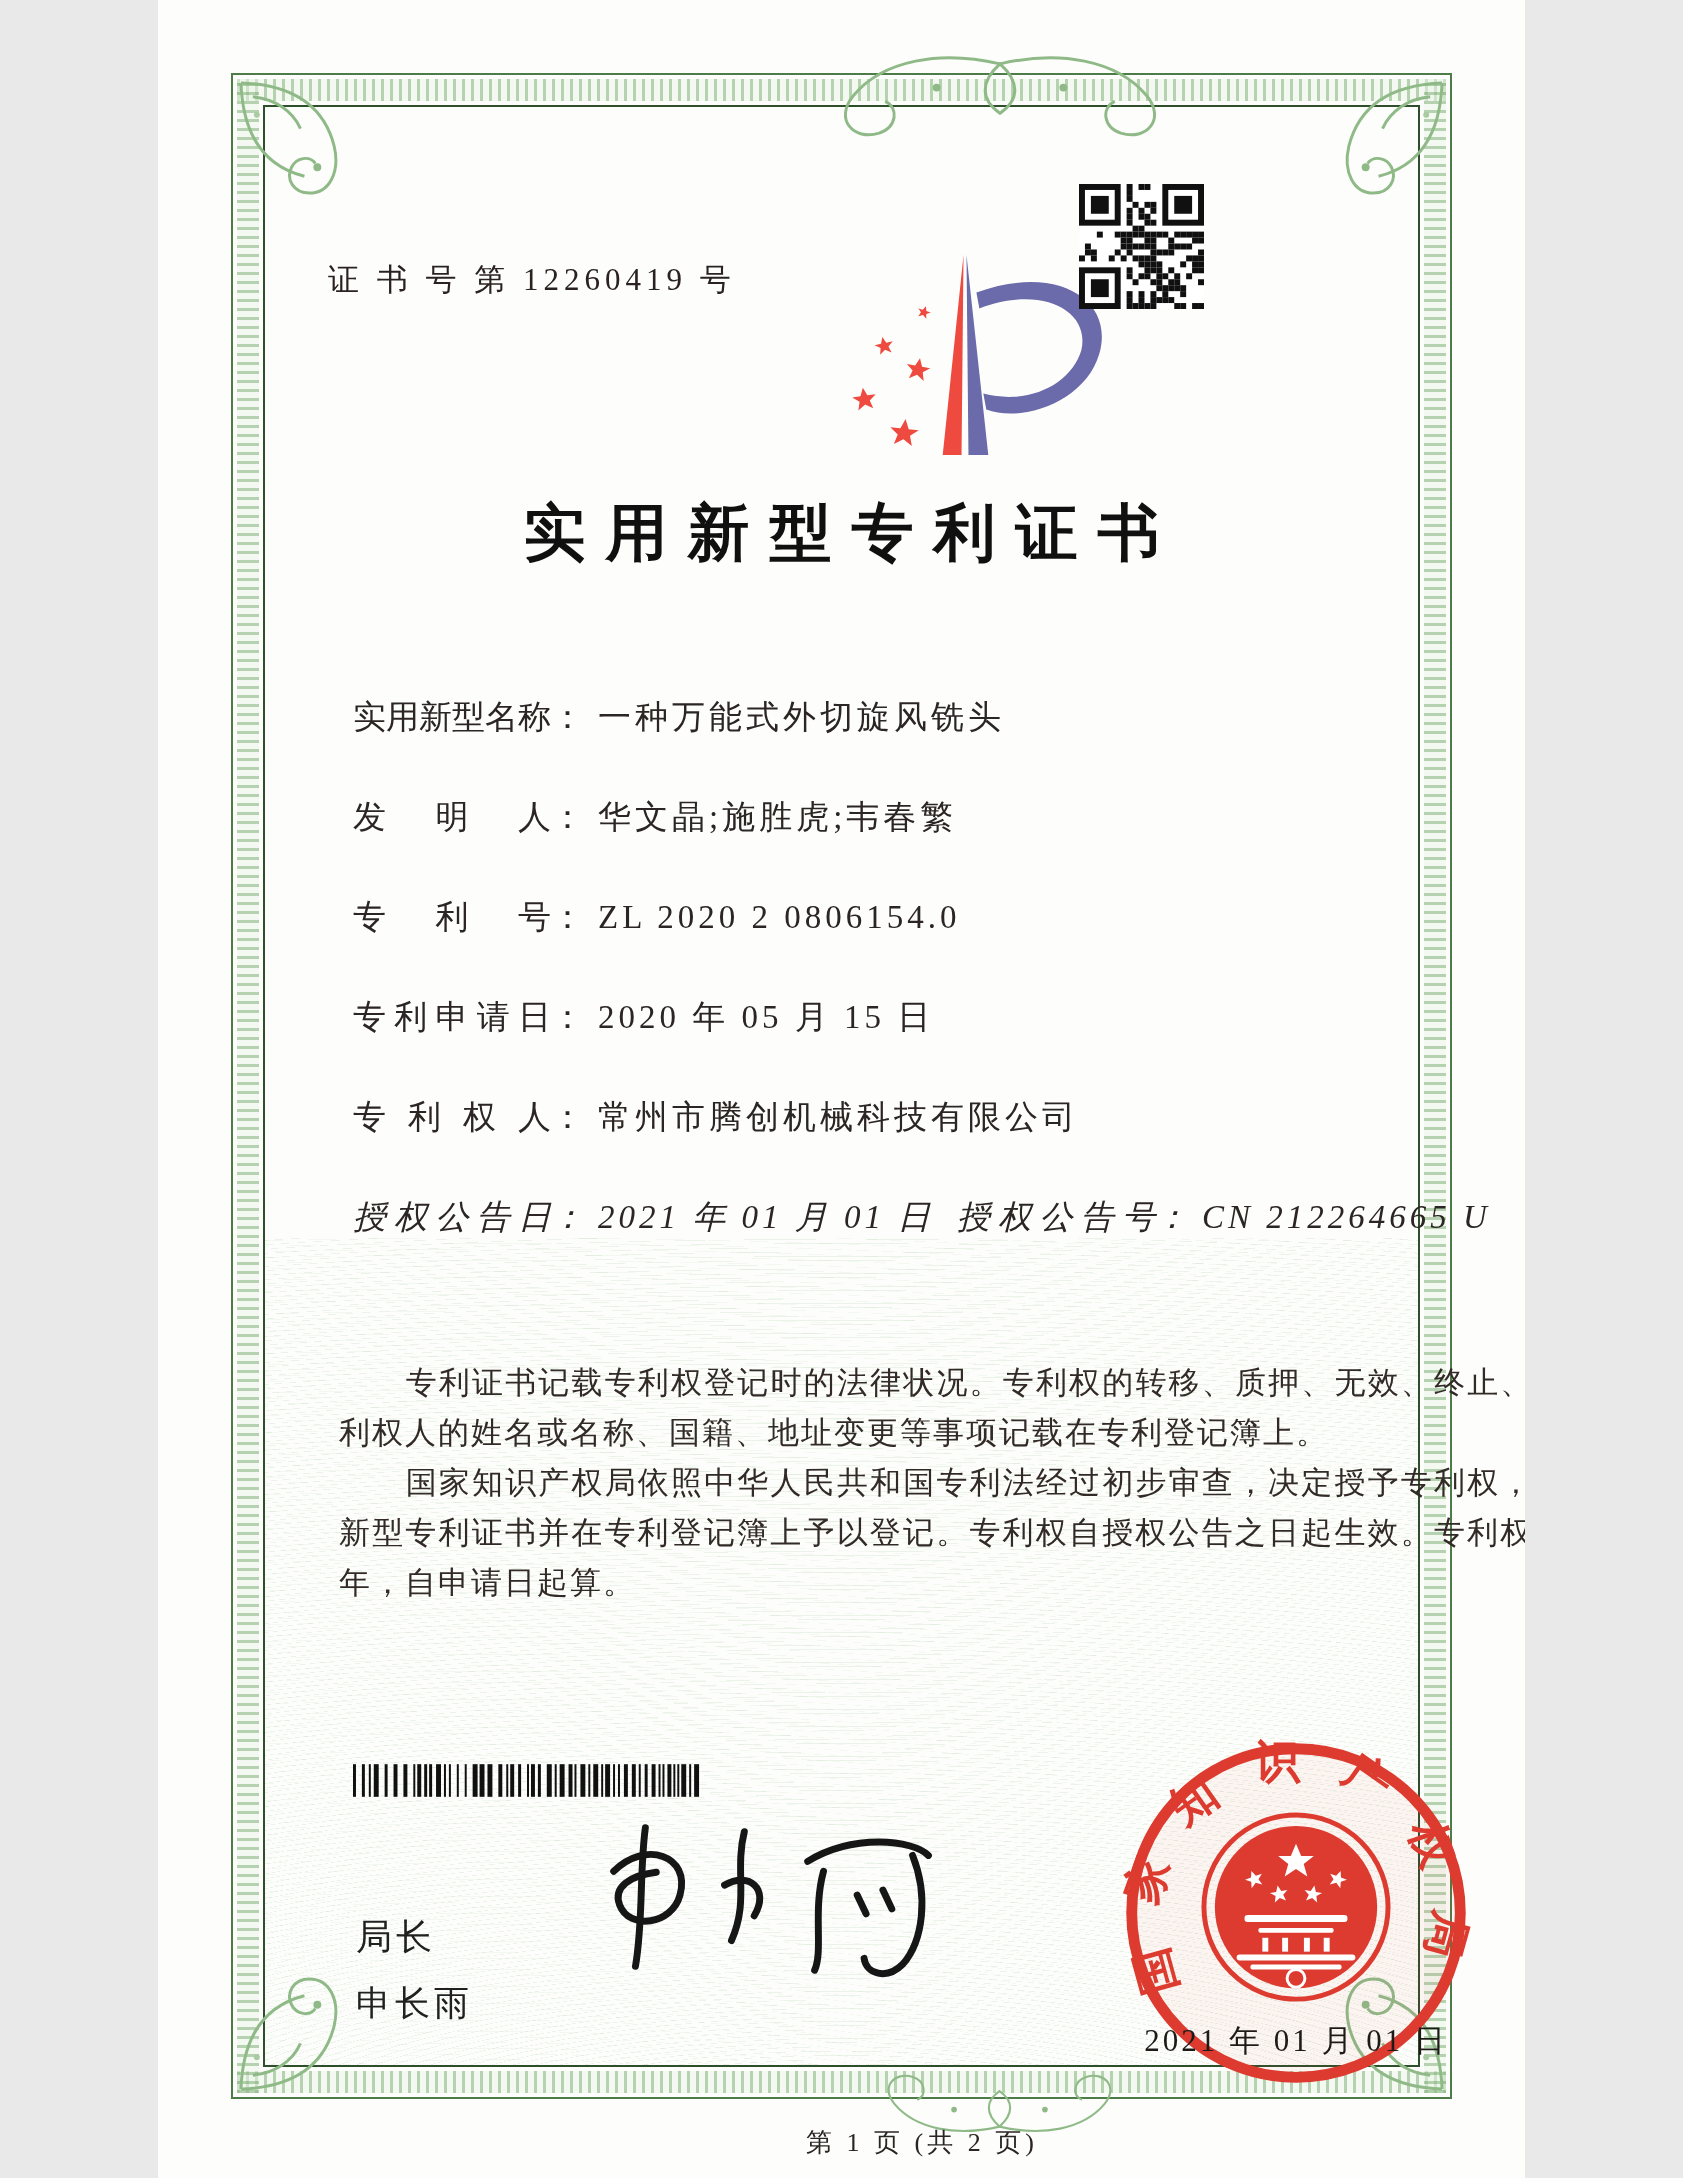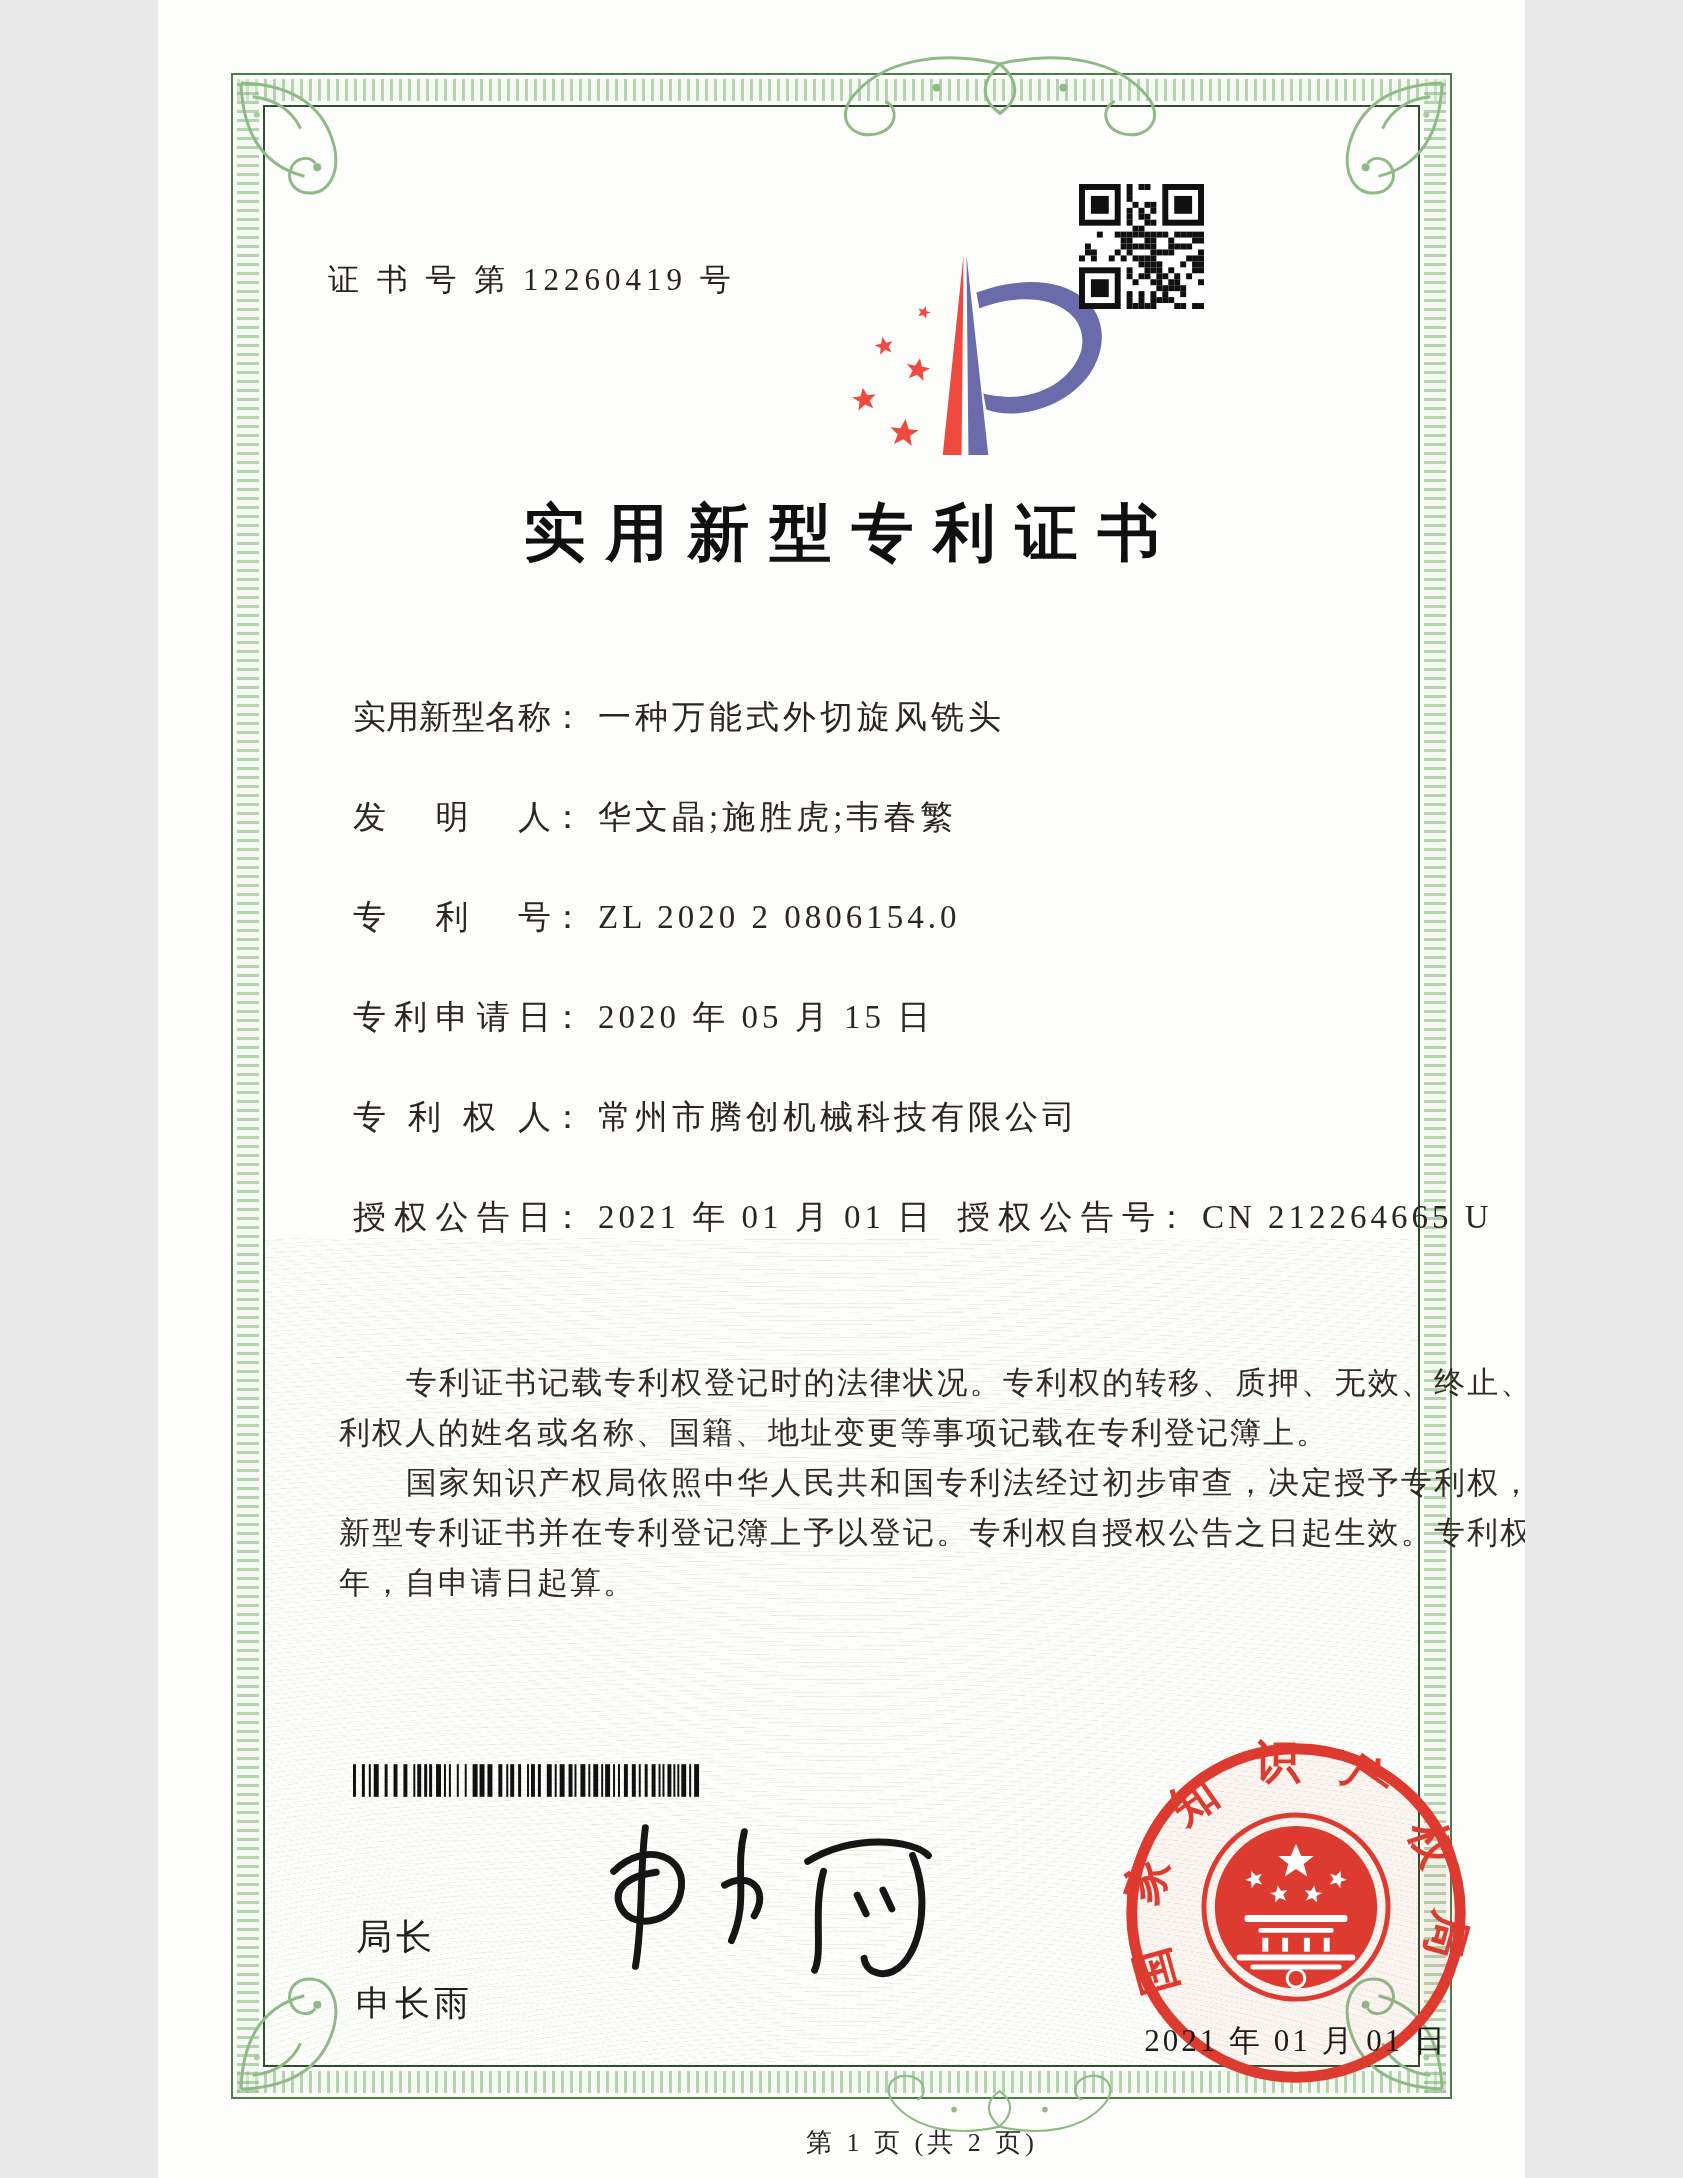--- a/index.html
+++ b/index.html
@@ -39,21 +39,21 @@
   .logo{position:absolute;left:634px;top:249px;width:347px;height:210px;}
   .qr{position:absolute;left:921px;top:184px;width:125px;height:125px;background:#fff;}
   .title{position:absolute;left:0;right:0;top:491px;text-align:center;
     font-size:62px;font-weight:bold;letter-spacing:20px;color:#101010;text-indent:20px;}
   
   .fields{position:absolute;left:195px;top:695px;width:1317px;font-size:33px;}
   .frow{position:relative;height:100px;white-space:nowrap;}
   .flabel{display:inline-block;width:198px;text-align:justify;text-align-last:justify;vertical-align:top;}
   .colon{display:inline-block;margin-right:14px;}
   .fvalue{letter-spacing:4px;}
-  .grant-row{position:relative;height:100px;white-space:nowrap;}
+  .grant-row{position:relative;height:100px;white-space:nowrap;font-style:italic;}
   .grant-no{position:absolute;left:604px;top:0;white-space:nowrap;}
   
   .body-text{position:absolute;left:181px;top:1358px;width:1327px;
     font-size:31px;line-height:50px;letter-spacing:2px;text-align:justify;color:#322a26;}
   .body-text p{margin:0;text-indent:2.15em;}
   
   .barcode{position:absolute;left:195px;top:1764px;width:352px;height:33px;}
   .signer-title{position:absolute;left:198px;top:1913px;
     font-family:"Liberation Sans","DejaVu Sans",sans-serif;font-size:36px;color:#202020;letter-spacing:4px;}
   .signer-name{position:absolute;left:198px;top:1980px;

